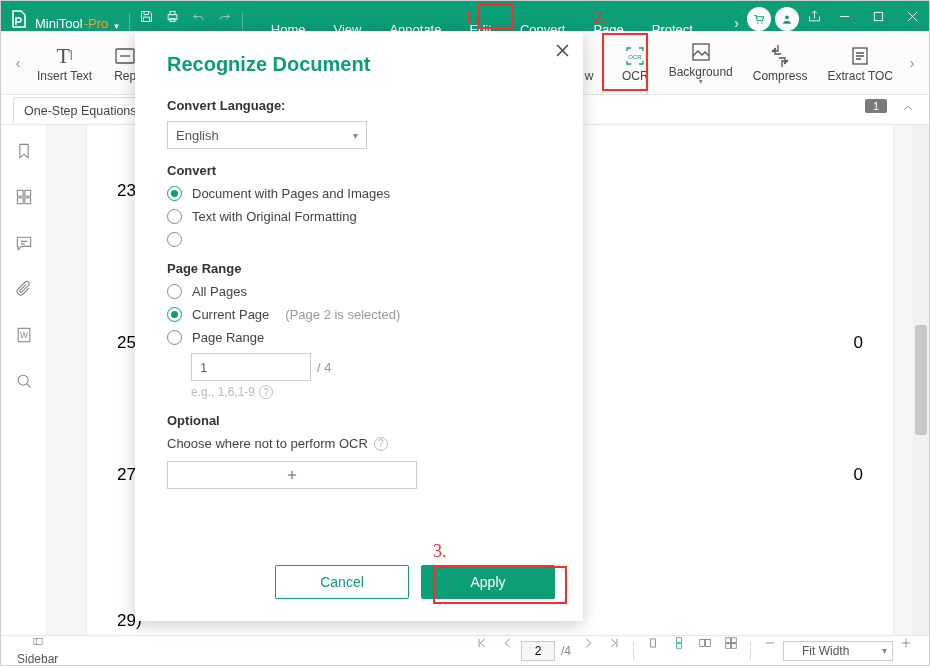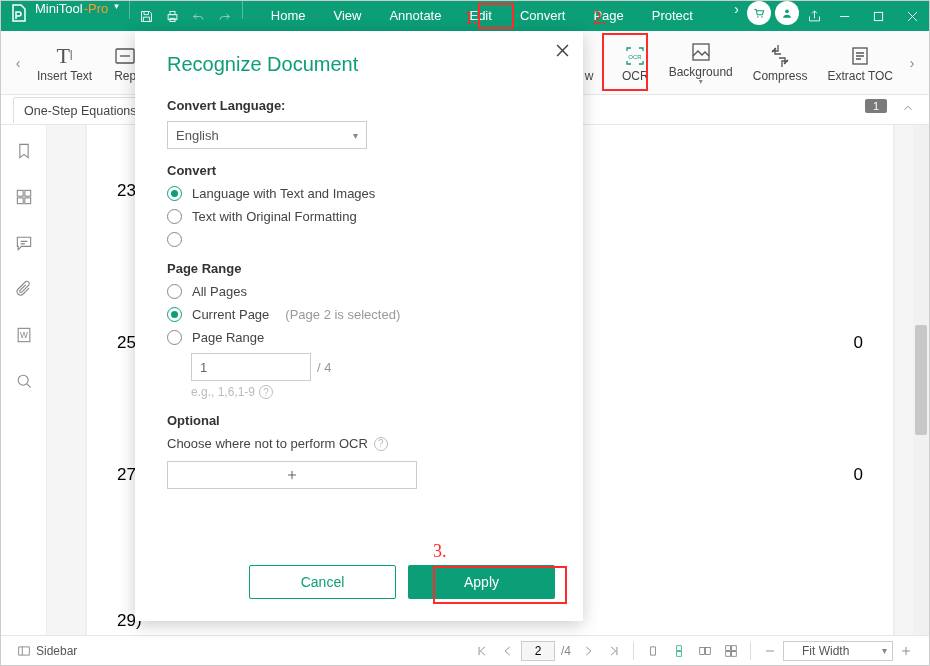--- a/index.html
+++ b/index.html
@@ -1,18 +1,18 @@
 <!DOCTYPE html>
 <html><head>
 <meta charset="utf-8">
 <style>
   * { box-sizing: border-box; margin: 0; padding: 0; font-family: "Segoe UI", Arial, sans-serif; }
   body { background: #fff; width: 930px; height: 666px; overflow: hidden; position: relative; border:1px solid #ccc;}
   
-  .titlebar { background: #0b9e77; height: 30px; display: flex; align-items: flex-start; color: #fff; font-size: 13px; }
+  .titlebar { background: #0b9e77; height: 30px; display: flex; align-items: flex-end; color: #fff; font-size: 13px; }
   .titlebar .logo-ico { width: 24px; height: 24px; margin: 0 4px 0 6px; display:flex; align-items:center; justify-content:center;}
   .titlebar .app-name { font-size: 13px; display:flex; align-items:baseline;}
   .titlebar .app-name .pro { color: #ff9a2e; margin-left:1px; }
   .titlebar .qa-ico { width: 26px; height: 30px; display:flex; align-items:center; justify-content:center; opacity:.9;}
   .titlebar .qa-ico svg { width:15px; height:15px; fill:#fff;}
   .titlebar .divider { width:1px; height:18px; background:rgba(255,255,255,.3); margin:0 4px;}
   .titlebar .menu { display:flex; flex:1; justify-content:flex-start; margin-left:10px;}
   .titlebar .menu-item { padding: 0 14px; height:16px; line-height:30px; font-size:13px; position:relative; cursor:pointer;}
   .titlebar .circ-ico { width:24px; height:24px; border-radius:50%; background:#fff; margin:0 2px; display:flex; align-items:center; justify-content:center;}
   .titlebar .circ-ico svg { width:14px; height:14px; fill:#0b9e77;}
@@ -42,50 +42,50 @@
   .sidebar .sb-ico svg { width:20px; height:20px; fill:none; stroke:#888; stroke-width:1.3;}
   
   .page-canvas { flex:1; background:#f5f5f5; position:relative; overflow:hidden;}
   .page-sheet { position:absolute; left:40px; right:36px; top:0; bottom:-4px; background:#fff; box-shadow:0 0 3px rgba(0,0,0,.1); padding:20px 30px;}
   .math-row { display:flex; justify-content:space-between; font-family:"Times New Roman",serif; font-size:17px; color:#000; margin:36px 0;}
   .math-row .mcell{ width:46%;}
   .vscroll { position:absolute; right:0; top:0; bottom:0; width:16px; background:#f1f1f1;}
   .vscroll .thumb { position:absolute; left:2px; right:2px; top:200px; height:110px; background:#c7c7c7; border-radius:2px;}
   
   .statusbar { position:absolute; bottom:0; left:0; right:0; height:30px; border-top:1px solid #e6e6e6; display:flex; align-items:center; font-size:12px; color:#555; padding:0 10px; background:#fff;}
-  .statusbar .sb-btn { display:flex; align-items:center; gap:5px; padding:0 6px; height:30px; cursor:pointer;}
+  .statusbar .sb-btn { display:flex; align-items:center; gap:5px; padding:0 6px; height:30px; cursor:pointer;flex-direction:column;}
   .statusbar .sb-btn svg { width:14px; height:14px; fill:none; stroke:#666; stroke-width:1.2;}
   .statusbar .flex1 { flex:1;}
   .statusbar .pg-input { width:34px; height:20px; text-align:center; border:1px solid #ccc; font-size:12px; background:#f6f6f6;}
   .statusbar .sel { border:1px solid #ccc; height:20px; font-size:12px; padding:0 18px 0 18px; background:#fff; position:relative; min-width:110px; display:flex; align-items:center;}
   .statusbar .sel::after { content:"▾"; position:absolute; right:5px; color:#888; font-size:10px;}
   .statusbar .vline { width:1px; height:18px; background:#ddd; margin:0 6px;}
   .statusbar .view-ico.active svg { stroke:#0b9e77;}
   
   .dialog { position:absolute; left:134px; top:30px; width:448px; height:590px; background:#fff; box-shadow:0 4px 16px rgba(0,0,0,.2); z-index:40; padding:22px 28px 18px 32px;}
   .dialog .close-x { position:absolute; right:14px; top:12px; cursor:pointer;}
   .dialog .close-x svg { width:13px; height:13px; stroke:#444; stroke-width:1.4; fill:none;}
-  .dialog h2 { color:#0b9e77; font-size:20px; font-weight:400; margin-bottom:22px;}
+  .dialog h2 { color:#0b9e77; font-size:20px; font-weight:700; margin-bottom:22px;}
   .dialog .lbl { font-size:13px; font-weight:600; color:#333; margin:14px 0 8px;}
   .dialog .sel-box { width:200px; height:28px; border:1px solid #ccc; font-size:13px; padding:0 8px; display:flex; align-items:center; justify-content:space-between; color:#555;}
   .dialog .sel-box::after{content:"▾"; color:#888; font-size:10px;}
   .dialog .radio-row { display:flex; align-items:center; font-size:13px; color:#444; margin:8px 0; cursor:pointer;}
   .dialog .radio { width:15px; height:15px; border:1.5px solid #888; border-radius:50%; margin-right:10px; position:relative; flex-shrink:0;}
   .dialog .radio.on { border-color:#0b9e77;}
   .dialog .radio.on::after { content:""; position:absolute; inset:3px; background:#0b9e77; border-radius:50%;}
   .dialog .hint { color:#999; font-size:13px; margin-left:16px;}
   .dialog .range-input { width:120px; height:28px; border:1px solid #ccc; padding:0 8px; font-size:13px; color:#666; margin-left:24px;}
   .dialog .range-total { color:#999; font-size:13px; margin-left:6px;}
   .dialog .eg { color:#bbb; font-size:12px; margin-left:24px; margin-top:4px; display:flex; align-items:center; gap:4px;}
   .dialog .help-circ { width:14px; height:14px; border:1px solid #bbb; border-radius:50%; font-size:10px; color:#bbb; display:inline-flex; align-items:center; justify-content:center;}
   .dialog .opt-desc { font-size:13px; color:#444; margin:6px 0 10px; display:flex; align-items:center; gap:6px;}
   .dialog .add-box { width:250px; height:28px; border:1px solid #ccc; display:flex; align-items:center; justify-content:center; cursor:pointer;}
   .dialog .add-box svg { width:14px; height:14px; stroke:#555; stroke-width:1.6; fill:none;}
   .dialog .btn-row { position:absolute; bottom:22px; right:28px; display:flex; gap:12px;}
-  .dialog .btn { width:147px; height:34px; font-size:14px; display:flex; align-items:center; justify-content:center; cursor:pointer; border-radius:2px;}
+  .dialog .btn { width:134px; height:34px; font-size:14px; display:flex; align-items:center; justify-content:center; cursor:pointer; border-radius:2px;}
   .dialog .btn.cancel { border:1.5px solid #0b9e77; color:#0b9e77; background:#fff;}
   .dialog .btn.apply { background:#0b9e77; color:#fff;}
 </style>
 </head>
 <body>
 
 <div class="titlebar">
   <div class="logo-ico">
     <svg viewBox="0 0 24 24">
         <path d="M6 4h8l4 4v12H6z" fill="none" stroke="#fff" stroke-width="1.5"></path>
@@ -371,21 +371,21 @@
   <h2>Recognize Document</h2>
 
   <div class="lbl">Convert Language:</div>
   <div class="sel-box">
       <span>English</span>
     </div>
 
   <div class="lbl">Convert</div>
   <div class="radio-row">
       <span class="radio on"></span>
-      <span>Language with Text and Images</span>
+      <span>Document with Pages and Images</span>
     </div>
   <div class="radio-row">
       <span class="radio"></span>
       <span>Text with Original Formatting</span>
     </div>
   <div class="radio-row">
       <span class="radio"></span>
     </div>
 
   <div class="lbl">Page Range</div>

